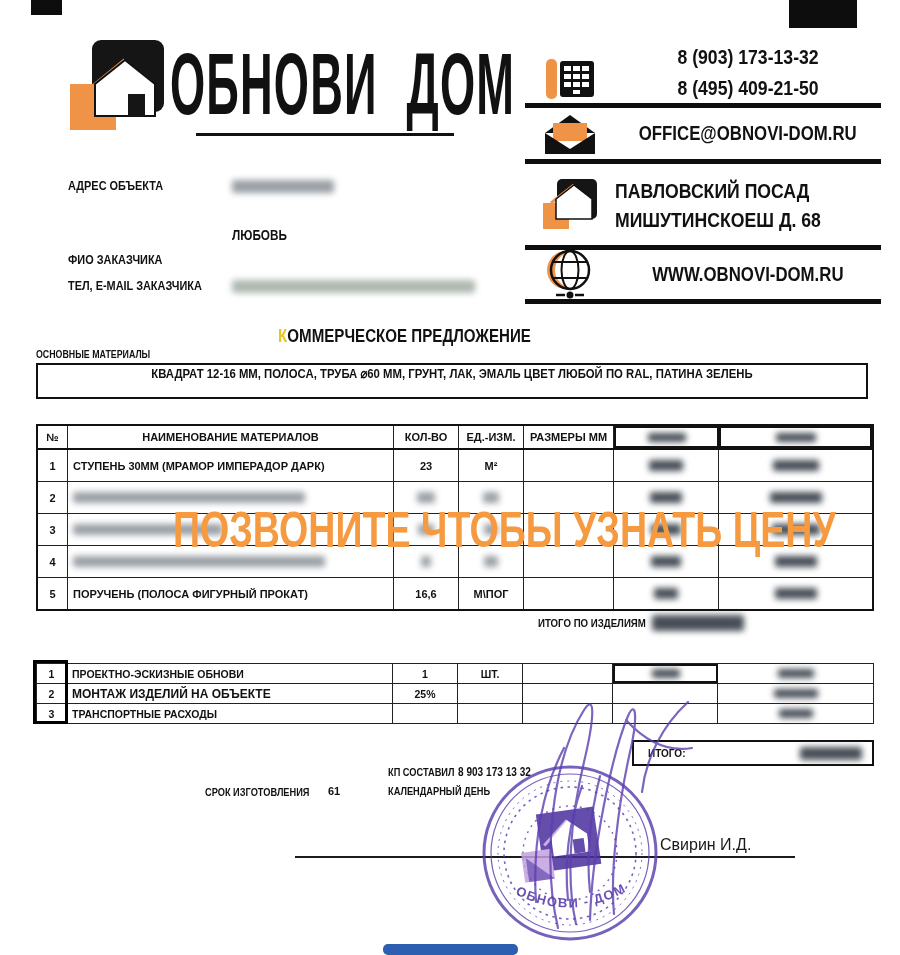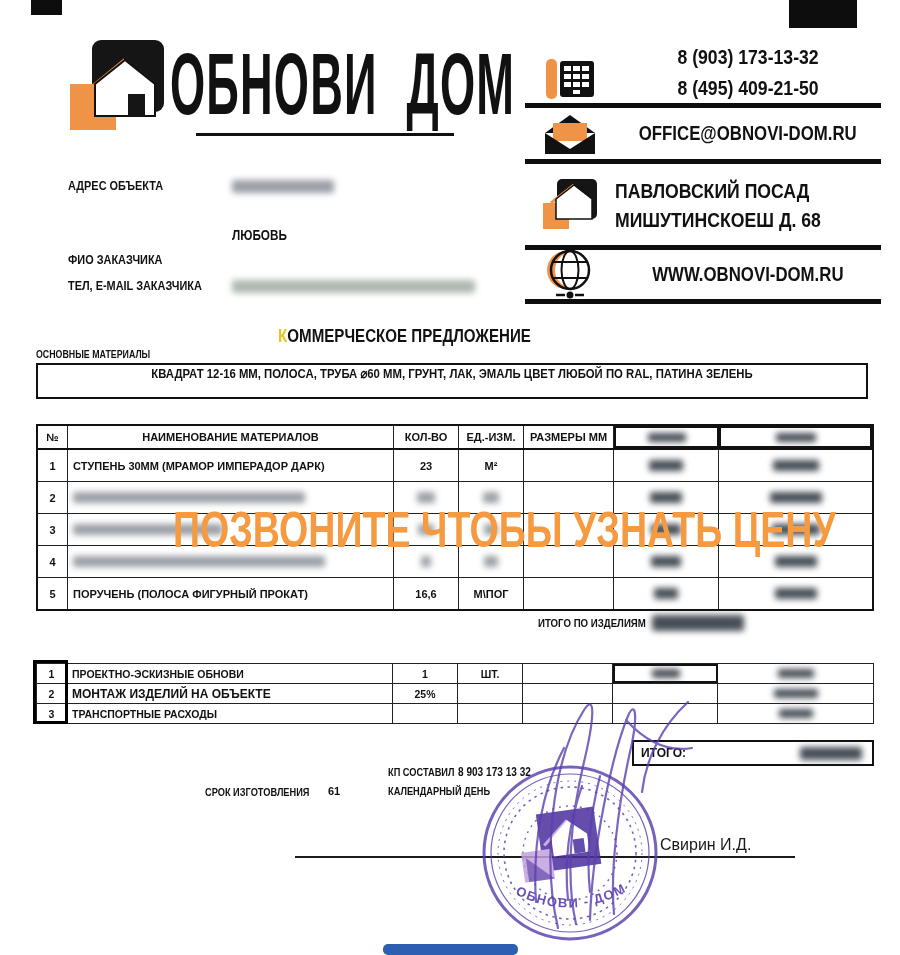--- a/index.html
+++ b/index.html
@@ -67,21 +67,21 @@
   .srow{height:19px;}
   .svc-numbox{position:absolute;left:33px;top:660px;width:35px;height:64px;border:3px solid #000;box-sizing:border-box;pointer-events:none;}
 
   .watermark{position:absolute;left:100px;top:499px;width:730px;text-align:center;z-index:6;
              font-size:47px;font-weight:700;color:#f59a40;transform:scale(.8,1.08);transform-origin:center top;
              white-space:nowrap;letter-spacing:0;}
 
   .items-total-label{font-size:11.5px;font-weight:700;}
   .grand-box{position:absolute;left:632px;top:740px;width:242px;height:26px;border:2.5px solid #111;
              box-sizing:border-box;display:flex;align-items:center;z-index:3;}
-  .grand-box .glabel{font-size:12px;font-weight:700;padding-left:7px;}
+  .grand-box .glabel{font-size:10px;font-weight:700;padding-left:14px;}
 
   .ftxt{font-size:11px;font-weight:700;}
   .sig-line{position:absolute;left:295px;top:856px;width:500px;height:2px;background:#1b1b1b;}
   .signer{position:absolute;left:660px;top:836px;font-size:16px;color:#1a1a1a;z-index:8;}
   .stamp-svg{position:absolute;left:440px;top:690px;z-index:7;}
 </style>
 </head>
 <body>
 
 <div class="page">

